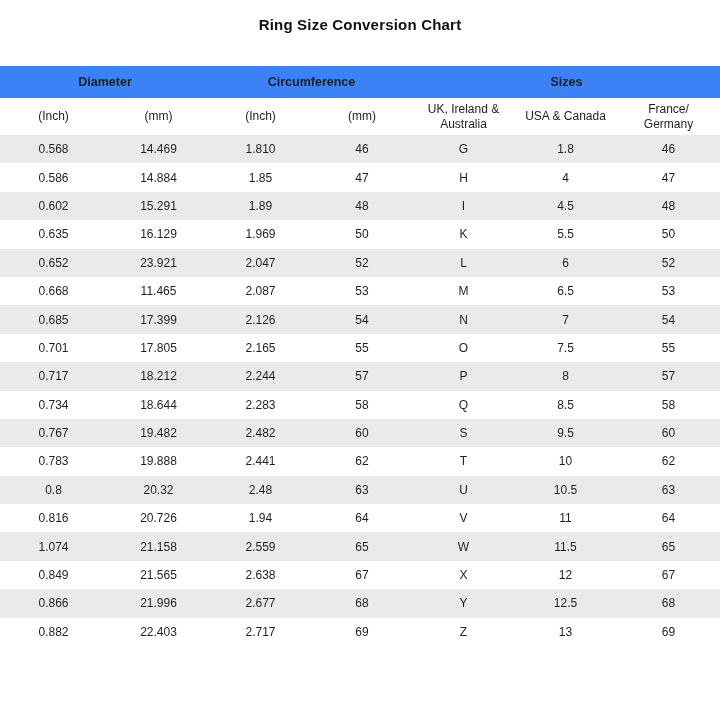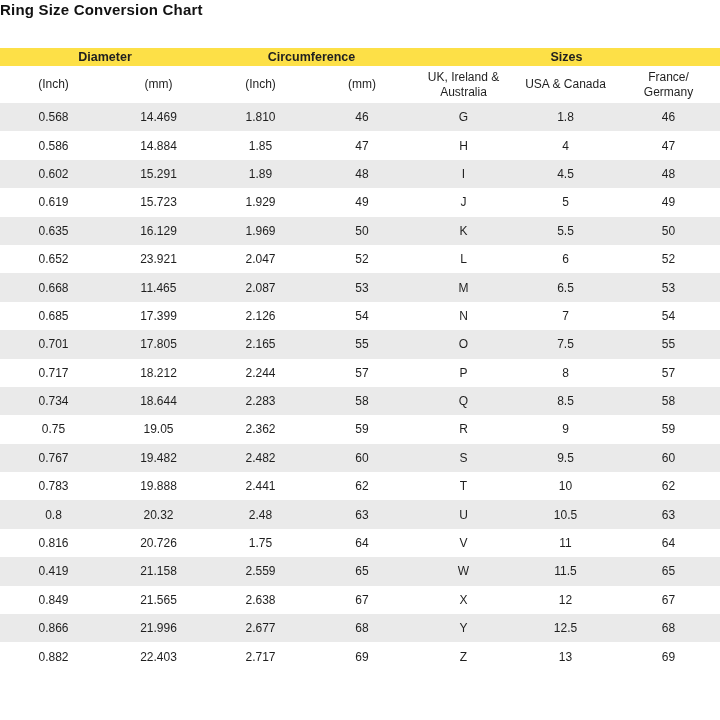--- a/index.html
+++ b/index.html
@@ -8,23 +8,24 @@
     background: #ffffff;
   }
   body {
     width: 720px;
     height: 720px;
     font-family: "Liberation Sans", sans-serif;
     color: #1f1f1f;
     overflow: hidden;
   }
   .title-bar {
-    height: 48px;
+    height: 66px;
     box-sizing: border-box;
-    padding-top: 1px;
+    padding-top: 16px;
+    text-align: center;
   }
   .page-title {
     font-size: 15px;
     font-weight: 700;
     letter-spacing: 0.2px;
     color: #111111;
   }
   table.conversion {
     width: 720px;
     border-collapse: collapse;
@@ -33,22 +34,22 @@
   table.conversion th,
   table.conversion td {
     padding: 0;
     text-align: center;
     vertical-align: middle;
     font-size: 12px;
     color: #1f1f1f;
     overflow: hidden;
   }
   tr.group-header-row th {
-    height: 18px;
-    background: #fde047;
+    height: 32px;
+    background: #3b82f6;
     font-size: 12.5px;
     font-weight: 700;
   }
   tr.sub-header-row th {
     height: 37px;
     background: #ffffff;
     font-weight: 400;
     line-height: 1.25;
     padding: 0 6px;
   }
@@ -118,29 +119,20 @@
       <tr>
         <td>0.602</td>
         <td>15.291</td>
         <td>1.89</td>
         <td>48</td>
         <td>I</td>
         <td>4.5</td>
         <td>48</td>
       </tr>
       <tr>
-        <td>0.619</td>
-        <td>15.723</td>
-        <td>1.929</td>
-        <td>49</td>
-        <td>J</td>
-        <td>5</td>
-        <td>49</td>
-      </tr>
-      <tr>
         <td>0.635</td>
         <td>16.129</td>
         <td>1.969</td>
         <td>50</td>
         <td>K</td>
         <td>5.5</td>
         <td>50</td>
       </tr>
       <tr>
         <td>0.652</td>
@@ -190,29 +182,20 @@
       <tr>
         <td>0.734</td>
         <td>18.644</td>
         <td>2.283</td>
         <td>58</td>
         <td>Q</td>
         <td>8.5</td>
         <td>58</td>
       </tr>
       <tr>
-        <td>0.75</td>
-        <td>19.05</td>
-        <td>2.362</td>
-        <td>59</td>
-        <td>R</td>
-        <td>9</td>
-        <td>59</td>
-      </tr>
-      <tr>
         <td>0.767</td>
         <td>19.482</td>
         <td>2.482</td>
         <td>60</td>
         <td>S</td>
         <td>9.5</td>
         <td>60</td>
       </tr>
       <tr>
         <td>0.783</td>
@@ -228,28 +211,28 @@
         <td>20.32</td>
         <td>2.48</td>
         <td>63</td>
         <td>U</td>
         <td>10.5</td>
         <td>63</td>
       </tr>
       <tr>
         <td>0.816</td>
         <td>20.726</td>
-        <td>1.75</td>
+        <td>1.94</td>
         <td>64</td>
         <td>V</td>
         <td>11</td>
         <td>64</td>
       </tr>
       <tr>
-        <td>0.419</td>
+        <td>1.074</td>
         <td>21.158</td>
         <td>2.559</td>
         <td>65</td>
         <td>W</td>
         <td>11.5</td>
         <td>65</td>
       </tr>
       <tr>
         <td>0.849</td>
         <td>21.565</td>

